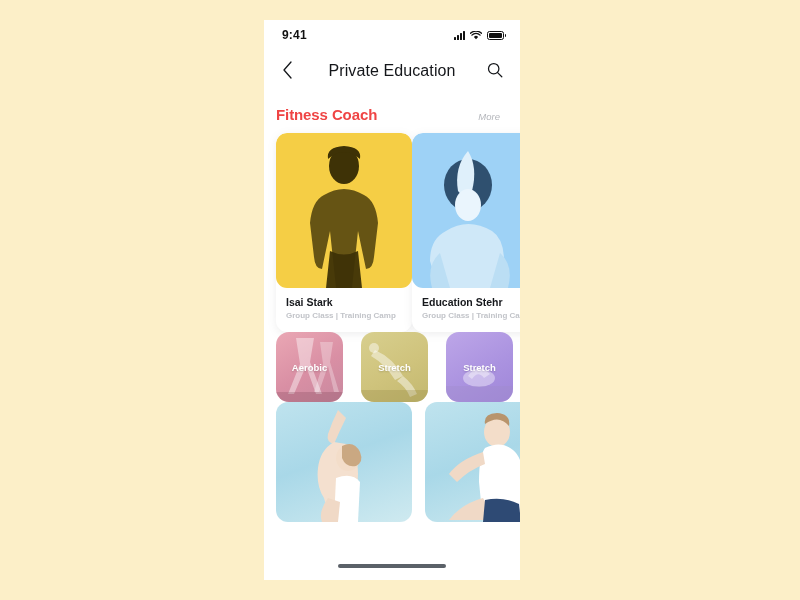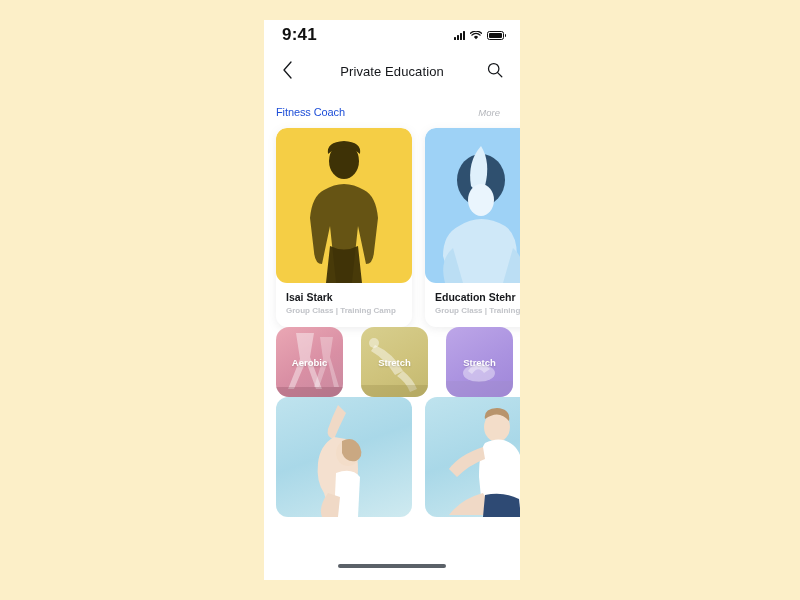--- a/index.html
+++ b/index.html
@@ -29,21 +29,21 @@
 
   
   .status-bar {
     height: 30px;
     display: flex;
     align-items: center;
     justify-content: space-between;
     padding: 0 16px 0 18px;
   }
   .status-time {
-    font-size: 17px;
+    font-size: 12px;
     font-weight: bold;
     color: #111;
     letter-spacing: .2px;
   }
   .status-icons {
     display: flex;
     align-items: center;
     gap: 5px;
   }
   .sig-bars { display: flex; align-items: flex-end; gap: 1px; height: 9px; }
@@ -77,21 +77,21 @@
 
   
   .nav-bar {
     height: 42px;
     display: flex;
     align-items: center;
     justify-content: space-between;
     padding: 0 14px 0 12px;
   }
   .nav-title {
-    font-size: 13px;
+    font-size: 16px;
     color: #14161a;
     font-weight: normal;
     letter-spacing: .1px;
     position: absolute;
     left: 0; right: 0;
     text-align: center;
     pointer-events: none;
   }
   .nav-btn {
     width: 22px; height: 22px;
@@ -110,36 +110,35 @@
     padding: 0 0 0 0;
   }
 
   .section-head {
     display: flex;
     align-items: baseline;
     justify-content: space-between;
     padding: 14px 20px 10px 12px;
   }
   .section-title {
-    font-size: 11px;
-    font-weight: normal;
-    color: #1d4ed8;
+    font-size: 15px;
+    font-weight: bold;
+    color: #ef4444;
     letter-spacing: -.1px;
   }
   .section-action {
     font-size: 9.5px;
     color: #b4b6bb;
     cursor: pointer;
     font-style: italic;
   }
 
   
   .coach-row {
     display: flex;
-    gap: 13px;
     padding: 0 0 0 12px;
   }
   .coach-card {
     flex: 0 0 auto;
     width: 136px;
     background: #fff;
     border-radius: 11px;
     box-shadow: 0 2px 9px rgba(120,120,130,.13);
     overflow: hidden;
     cursor: pointer;

